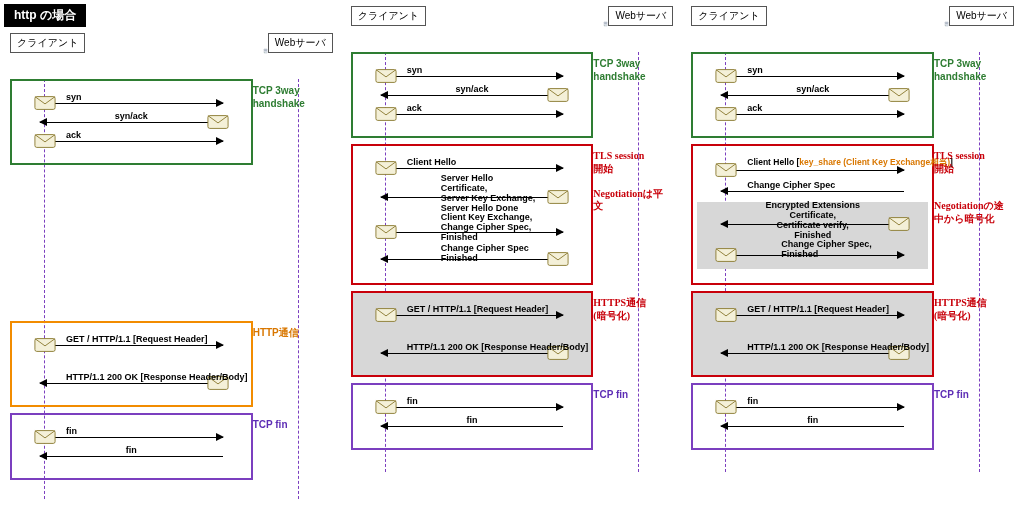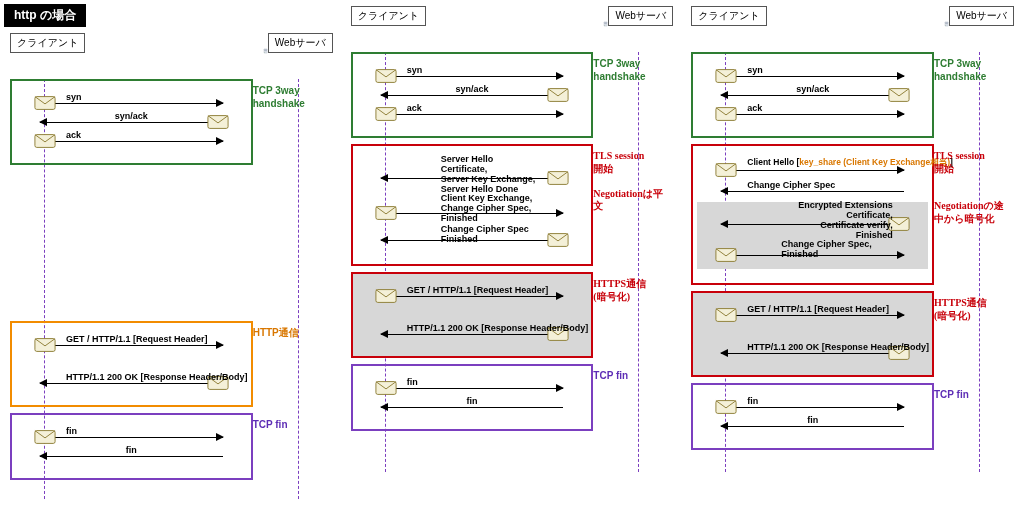--- a/index.html
+++ b/index.html
@@ -315,20 +315,31 @@
     <svg class="env-svg" viewBox="0 0 24 16">
       <rect x="1" y="1" width="22" height="14" rx="2" fill="#f4f0d8" stroke="#8a7a30"></rect>
       <polyline points="1,1 12,9 23,1" fill="none" stroke="#8a7a30"></polyline>
     </svg>
   </span>
     <span class="msg-text left-txt">ack</span>
   </div>
       <div class="group-label label-green">TCP 3way<br>handshake</div>
     </div>
           <div class="group-box group-red ">
+      <div class="msg" style="">
+    <div class="msg-line"></div>
+    <span class="arrow arrow-right"></span>
+    <span class="envelope env-l">
+    <svg class="env-svg" viewBox="0 0 24 16">
+      <rect x="1" y="1" width="22" height="14" rx="2" fill="#f4f0d8" stroke="#8a7a30"></rect>
+      <polyline points="1,1 12,9 23,1" fill="none" stroke="#8a7a30"></polyline>
+    </svg>
+  </span>
+    <span class="msg-text left-txt">Client Hello</span>
+  </div>
             <div class="msg" style="height:38px;">
     <div class="msg-line"></div>
     <span class="arrow arrow-left"></span>
     <span class="envelope env-r">
     <svg class="env-svg" viewBox="0 0 24 16">
       <rect x="1" y="1" width="22" height="14" rx="2" fill="#f4f0d8" stroke="#8a7a30"></rect>
       <polyline points="1,1 12,9 23,1" fill="none" stroke="#8a7a30"></polyline>
     </svg>
   </span>
     <span class="msg-text" style="left:60px;top:-4px;white-space:normal;width:160px;">Server Hello<br>Certificate,<br>Server Key Exchange,<br>Server Hello Done</span>
@@ -491,21 +502,21 @@
             <div class="shaded sub-block" style="margin:2px 0;padding:2px 0;">
               <div class="msg" style="height:38px;">
     <div class="msg-line"></div>
     <span class="arrow arrow-left"></span>
     <span class="envelope env-r">
     <svg class="env-svg" viewBox="0 0 24 16">
       <rect x="1" y="1" width="22" height="14" rx="2" fill="#f4f0d8" stroke="#8a7a30"></rect>
       <polyline points="1,1 12,9 23,1" fill="none" stroke="#8a7a30"></polyline>
     </svg>
   </span>
-    <span class="msg-text" style="left:50%;transform:translateX(-50%);text-align:right;top:-4px;white-space:normal;width:160px;">Encrypted Extensions<br>Certificate,<br>Certificate verify,<br>Finished</span>
+    <span class="msg-text" style="left:50%;transform:translateX(-50%);text-align:center;top:-4px;white-space:normal;width:160px;">Encrypted Extensions<br>Certificate,<br>Certificate verify,<br>Finished</span>
   </div>
               <div class="msg" style="height:22px;">
     <div class="msg-line"></div>
     <span class="arrow arrow-right"></span>
     <span class="envelope env-l">
     <svg class="env-svg" viewBox="0 0 24 16">
       <rect x="1" y="1" width="22" height="14" rx="2" fill="#f4f0d8" stroke="#8a7a30"></rect>
       <polyline points="1,1 12,9 23,1" fill="none" stroke="#8a7a30"></polyline>
     </svg>
   </span>

